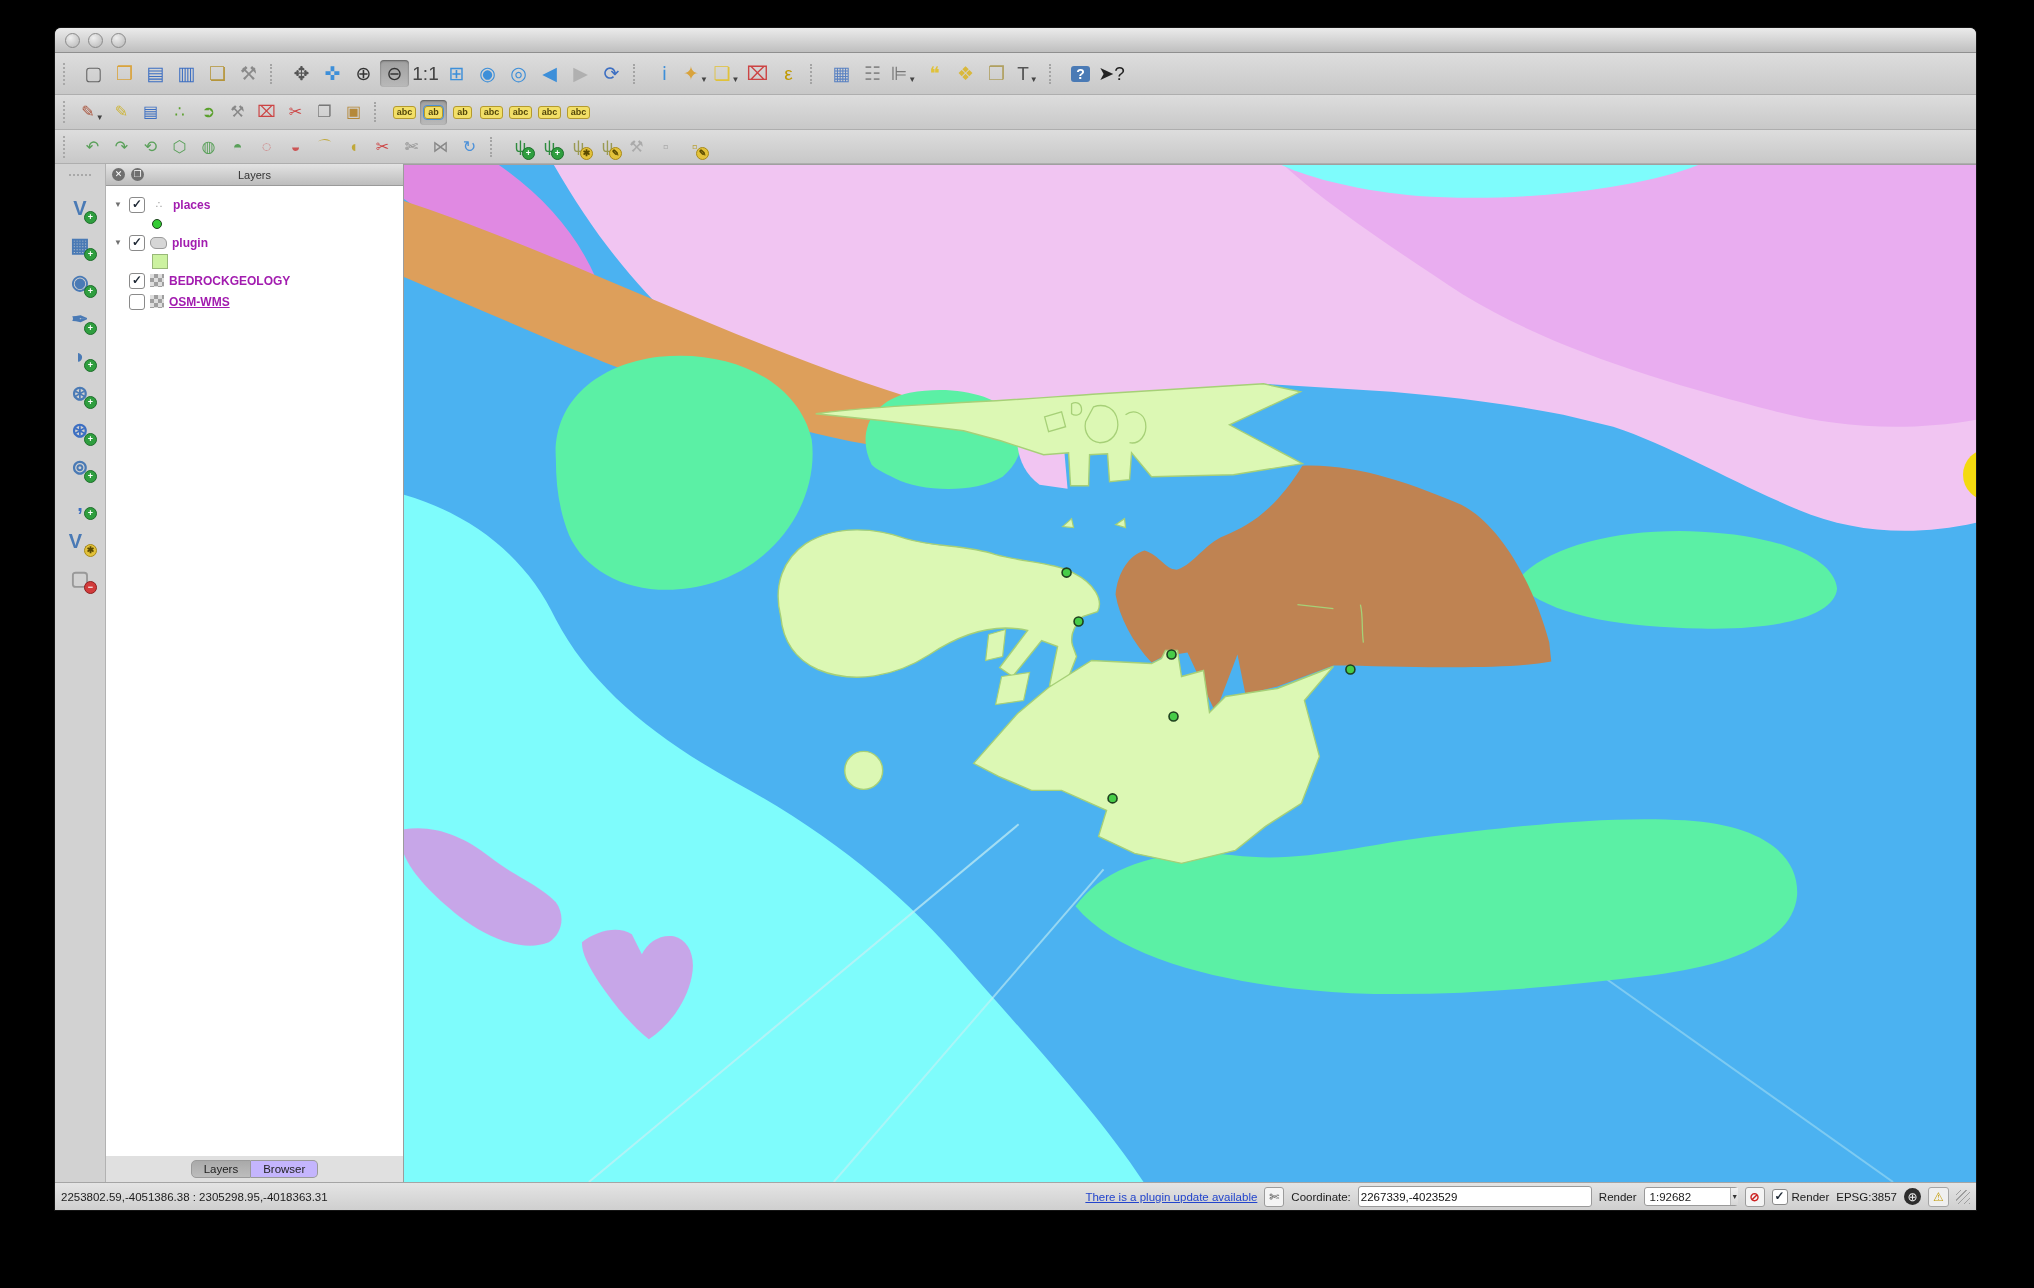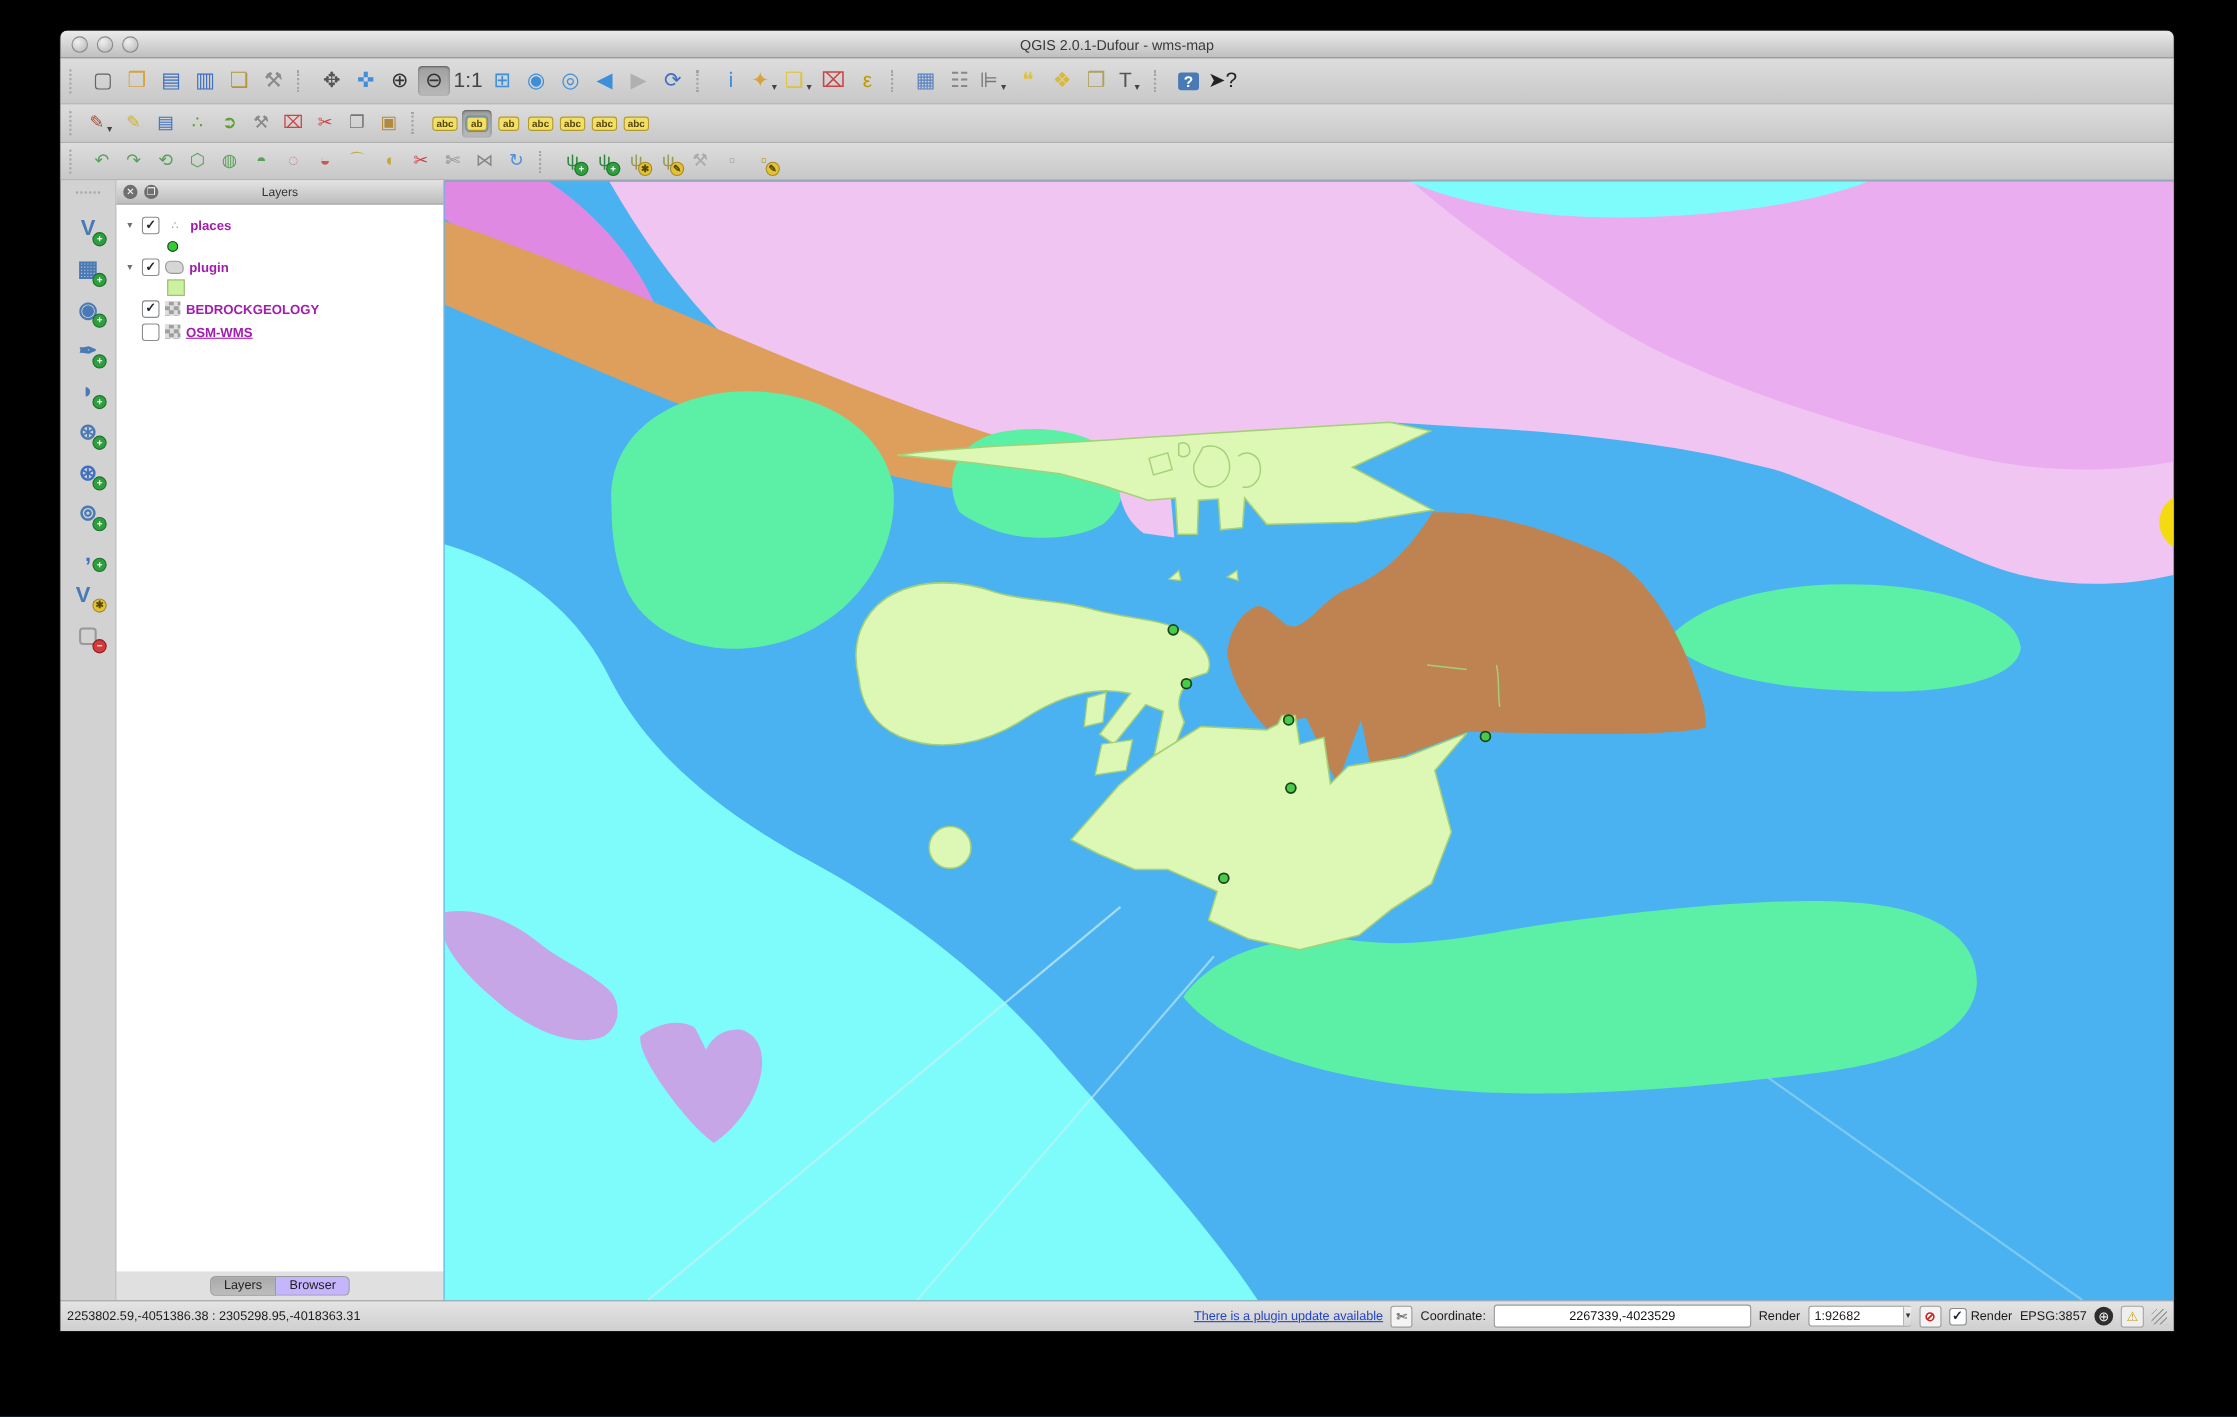--- a/index.html
+++ b/index.html
@@ -77,21 +77,21 @@
   .map svg{display:block;width:100%;height:100%;}
   
   .statusbar{flex:0 0 27px;background:linear-gradient(#e4e4e4,#cfcfcf);border-top:1px solid #a5a5a5;
              display:flex;align-items:center;font-size:11.5px;color:#1c1c1c;padding:0 6px;gap:7px;}
   .extents{white-space:nowrap;}
   .spacer{flex:1;}
   .pluglink{color:#2244cc;text-decoration:underline;white-space:nowrap;}
   .sb-iconbox{width:18px;height:18px;border:1px solid #9c9c9c;border-radius:3px;background:#f4f4f4;
               display:inline-flex;align-items:center;justify-content:center;font-size:12px;color:#333;}
   .sb-input{width:228px;height:17px;border:1px solid #9a9a9a;border-radius:3px;background:#fff;
-            font-size:11.5px;text-align:center;font-family:"Liberation Sans",sans-serif;color:#111;}
+            font-size:11.5px;font-family:"Liberation Sans",sans-serif;color:#111;}
   .combo{width:92px;height:17px;border:1px solid #9a9a9a;border-radius:3px;background:#fff;
          display:inline-flex;align-items:center;gap:39px;}
   .combo .val{flex:1;padding-left:5px;font-size:11.5px;}
   .combo .arrow{width:14px;height:100%;background:linear-gradient(#f2f2f2,#d6d6d6);
                 border-left:1px solid #b5b5b5;font-size:7px;display:flex;align-items:center;justify-content:center;color:#333;}
   .crs-btn{width:17px;height:17px;border-radius:50%;background:#2d2d2d;color:#eee;font-size:12px;
            display:inline-flex;align-items:center;justify-content:center;}
   .warn-btn{width:19px;height:18px;border:1px solid #a5a5a5;border-radius:3px;background:#efefef;
             display:inline-flex;align-items:center;justify-content:center;color:#c29a00;font-size:12px;}
   .grip-corner{width:14px;height:14px;
@@ -102,21 +102,20 @@
 <body>
 
 <div class="window">
 
   <div class="titlebar">
     <div class="lights">
       <span class="light"></span>
       <span class="light"></span>
       <span class="light"></span>
     </div>
-    <div class="wtitle">QGIS 2.0.1-Dufour - wms-map</div>
   </div>
 
   <div class="toolbars">
     <div class="tbrow tbrow1">
       <span class="grip"></span>
       <span style="display:contents"><span class="tb-btn">
             <span class="glyph" style="color: rgb(102, 102, 102);">▢</span>
           </span><span class="tb-btn">
             <span class="glyph" style="color: rgb(217, 163, 60);">❒</span>
           </span><span class="tb-btn">

